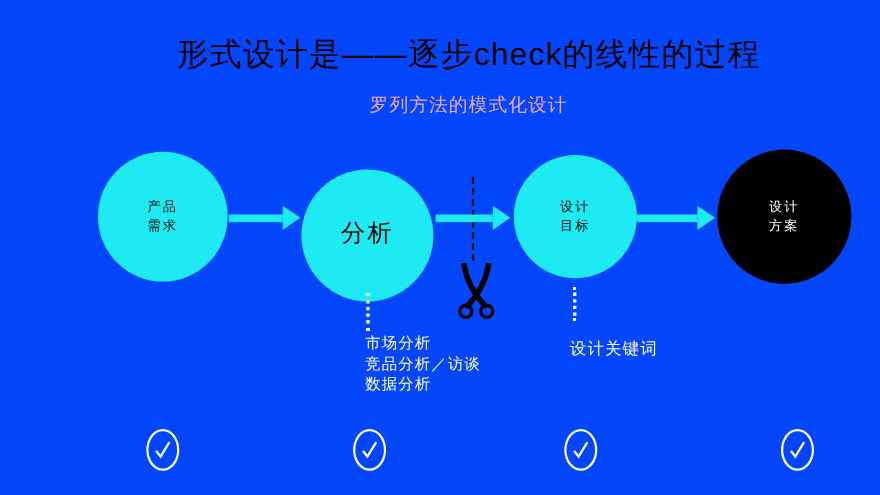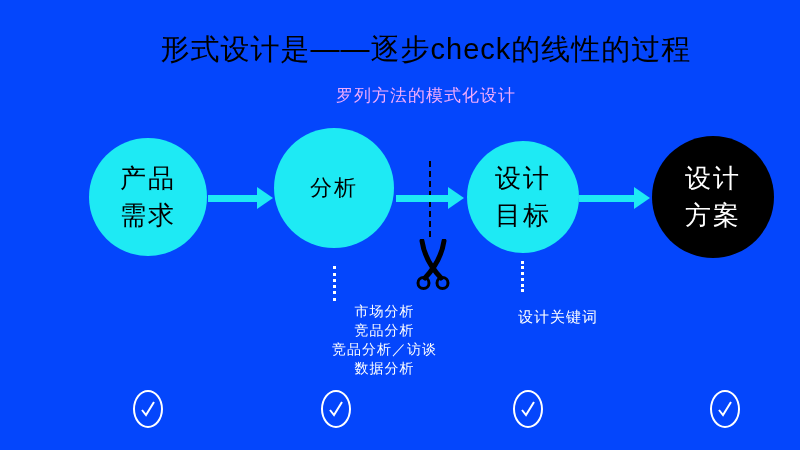--- a/index.html
+++ b/index.html
@@ -17,24 +17,24 @@
   }
   .subtitle{
     left:0;top:84px;width:800px;text-align:center;
     font-size:17px;letter-spacing:1px;color:#f0abfc;font-weight:500;
   }
 
   
   .step{
     border-radius:50%;background:#1EEAF4;color:#000;
     display:flex;flex-direction:column;align-items:center;justify-content:center;
-    text-align:center;font-size:26px;line-height:1.42;letter-spacing:2px;font-weight:500;
+    text-align:center;font-size:12px;line-height:1.42;letter-spacing:2px;font-weight:500;
   }
   .step-1{left:63px;top:138px;width:118px;height:118px;}
-  .step-2{left:248px;top:128px;width:120px;height:120px;font-size:22px;}
+  .step-2{left:248px;top:154px;width:120px;height:120px;font-size:22px;font-family:Liberation Mono, monospace;}
   .step-3{left:441px;top:141px;width:112px;height:112px;}
   .step-4{left:626px;top:136px;width:122px;height:122px;background:#000;color:#fff;}
 
   
   .arrow{height:22px;display:flex;align-items:center;}
   .arrow .shaft{height:7px;background:#1EEAF4;}
   .arrow .head{
     width:0;height:0;border-top:11px solid transparent;border-bottom:11px solid transparent;
     border-left:16px solid #1EEAF4;
   }
@@ -46,21 +46,21 @@
   .cut-line{left:403px;top:161px;height:76px;width:0;border-left:2px dashed #000;}
   .scissors{left:389px;top:239px;}
 
   
   .dot-line{width:0;border-left:3px dotted #fff;}
   .dot-line-analysis{left:307px;top:266px;height:35px;}
   .dot-line-goal{left:495px;top:261px;height:31px;}
 
   
   .method-list{left:306px;top:302px;color:#fff;font-size:14px;line-height:19px;letter-spacing:1px;}
-  .method-list div{white-space:nowrap;text-align:center;}
+  .method-list div{white-space:nowrap;}
   .keyword{left:492px;top:308px;color:#fff;font-size:15px;letter-spacing:1px;white-space:nowrap;}
 
   
   .check{
     width:30px;height:38px;border:2px solid #fff;border-radius:50%;
     display:flex;align-items:center;justify-content:center;box-sizing:border-box;
   }
   .check-1{left:107px;top:390px;}
   .check-2{left:295px;top:390px;}
   .check-3{left:487px;top:390px;}
@@ -115,21 +115,20 @@
     <circle cx="8.5" cy="44" r="5.5" stroke="#000" stroke-width="3" fill="none"></circle>
     <circle cx="27.5" cy="44" r="5.5" stroke="#000" stroke-width="3" fill="none"></circle>
   </svg>
 </div>
 
 <div class="abs dot-line dot-line-analysis"></div>
 <div class="abs dot-line dot-line-goal"></div>
 
 <div class="abs method-list">
   <div>市场分析</div>
-  <div>竞品分析</div>
   <div>竞品分析／访谈</div>
   <div>数据分析</div>
 </div>
 
 <div class="abs keyword">设计关键词</div>
 
 <div class="abs check check-1">
   <svg width="22" height="22" viewBox="0 0 22 22">
       <polyline points="5,12 9,17 17,4" fill="none" stroke="#fff" stroke-width="2"></polyline>
     </svg>

